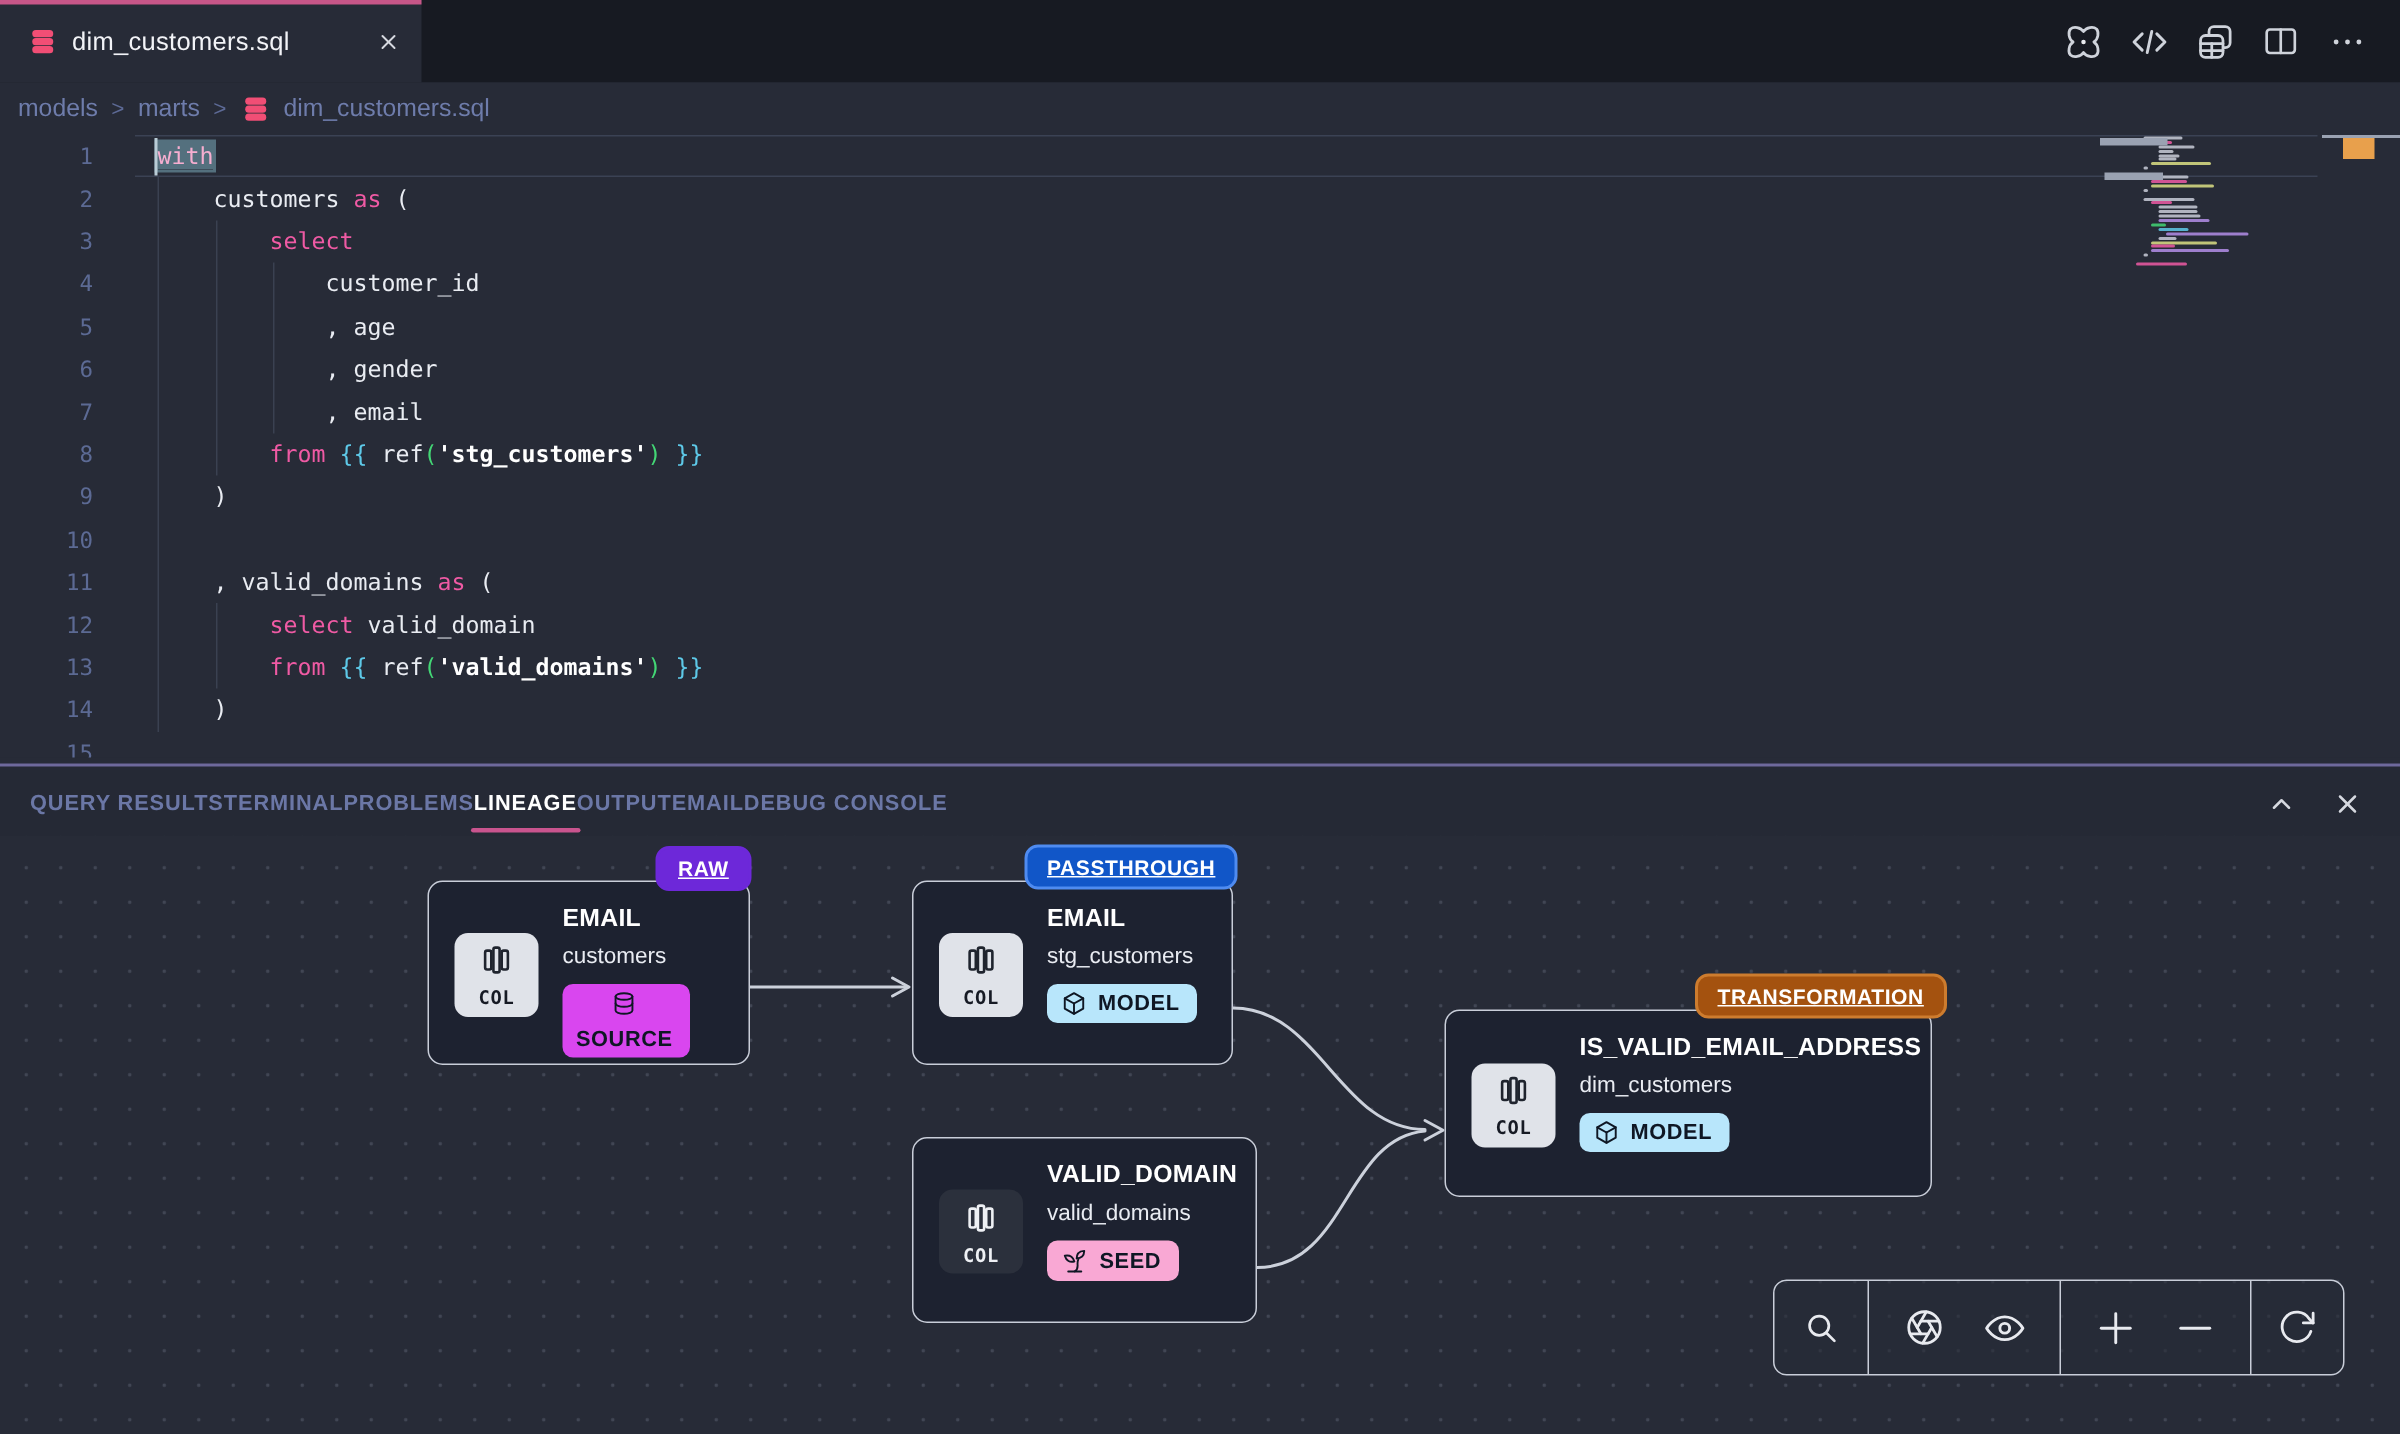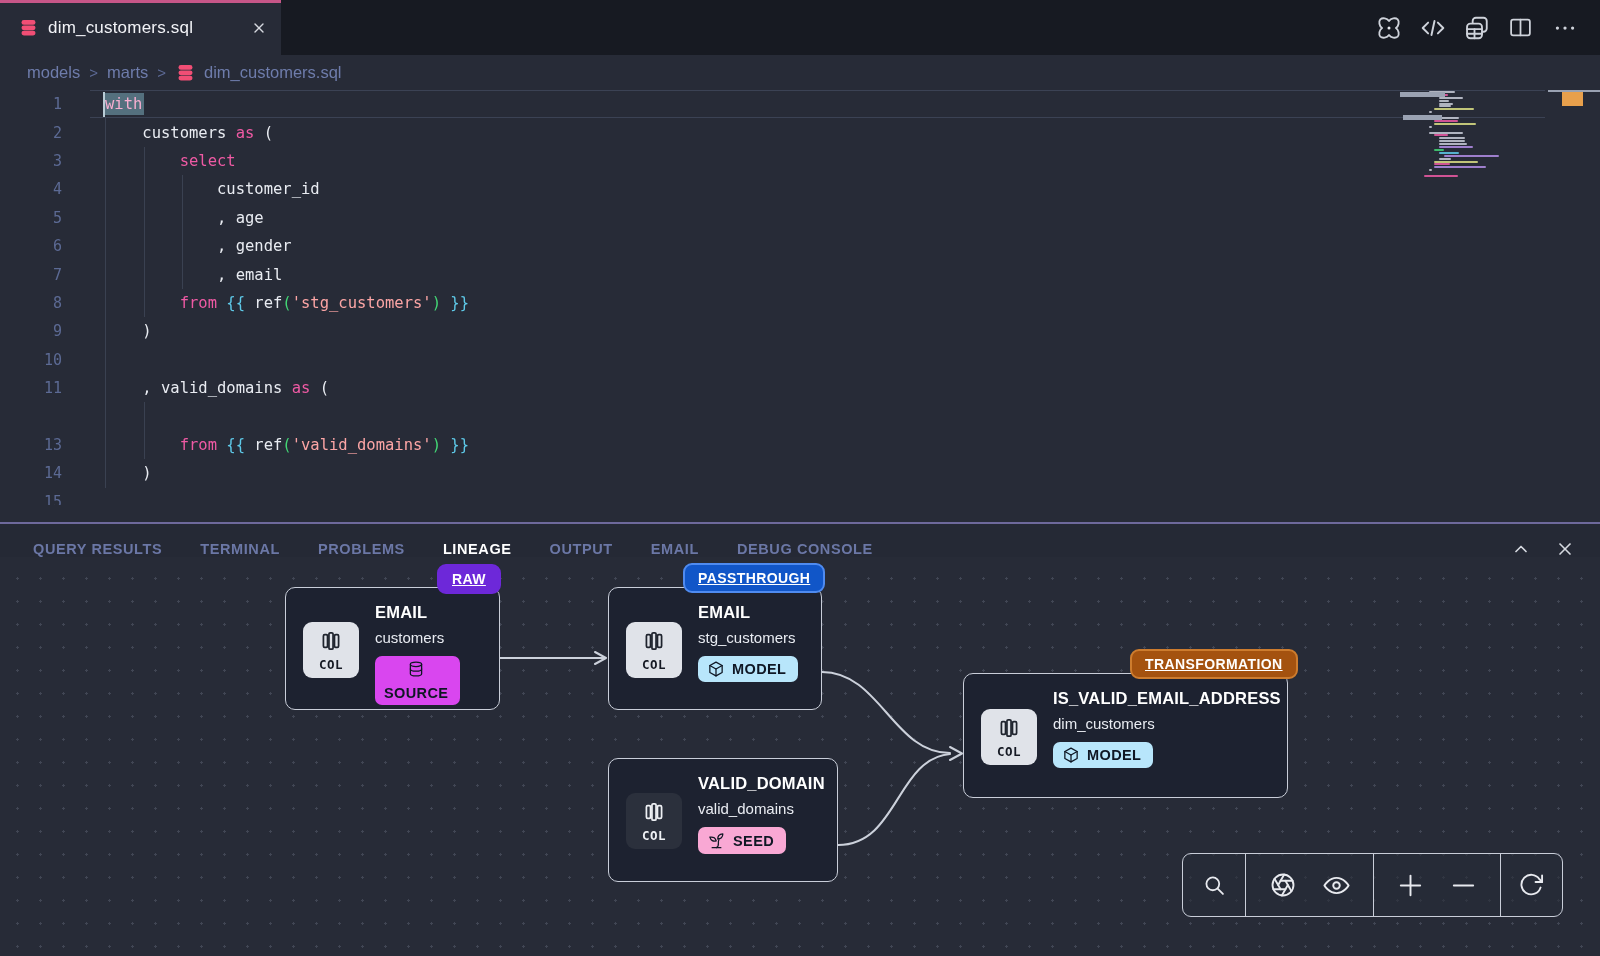--- a/index.html
+++ b/index.html
@@ -12,49 +12,49 @@
   .tab-active { position:absolute; left:0; top:0; width:281px; height:55px; background:#272b37;
                 display:flex; align-items:center; padding:0 14px 0 18px; gap:10px; }
   .tab-accent { position:absolute; left:0; top:0; width:281px; height:3px; background:#c75688; }
   .tab-title { color:#f2f3f7; font-size:17px; letter-spacing:.2px; white-space:nowrap; }
   .tab-close { margin-left:auto; display:flex; align-items:center; }
   .tabbar-actions { position:absolute; right:22px; top:0; height:55px; display:flex; align-items:center; gap:17px; }
   .tb-icon { width:27px; height:27px; display:flex; align-items:center; justify-content:center; cursor:pointer; }
 
   
   .breadcrumb { position:absolute; left:0; top:55px; width:1600px; height:35px; background:#272b37;
-                display:flex; align-items:center; padding-left:27px; gap:9px;
+                display:flex; align-items:center; padding-left:12px; gap:9px;
                 color:#6e7cab; font-size:16.5px; }
   .crumb { white-space:nowrap; }
   .crumb-sep { color:#5d6a96; font-size:15px; }
   .crumb-icon { display:flex; align-items:center; margin-right:-1px; }
 
   
   .editor { position:absolute; left:0; top:90px; width:1600px; height:415px; background:#272b37; overflow:hidden; }
   .code-line { position:absolute; left:0; height:28.4px; width:1600px; display:flex; align-items:center; }
   .gutter-num { position:absolute; left:0; width:62px; text-align:right;
                 font-family:"DejaVu Sans Mono", monospace; font-size:15px; color:#5c6a94; }
   .code-text { position:absolute; left:105px; font-family:"DejaVu Sans Mono", monospace;
                font-size:15.5px; white-space:pre; }
   .tk-kw { color:#ef5aa4; } .tk-plain { color:#e9ecf2; } .tk-brace { color:#5ec9e8; }
-  .tk-paren { color:#43d675; } .tk-str { color:#fca5a5; }
+  .tk-paren { color:#43d675; } .tk-str { color:#ffffff;font-weight:bold; }
   .tk-sel { background:#54707e; color:#f6aed0; box-shadow:0 0 0 2px #54707e; }
   .cursor-bar { position:absolute; left:103px; top:1.5px; width:2px; height:25px; background:#b9ccd6; }
   .indent-guide { position:absolute; width:1px; background:#3a4151; }
   .cur-line-border { position:absolute; left:90px; width:1455px; height:1px; background:#3b4254; }
 
   
   .minimap { position:absolute; }
   .mm-bar { position:absolute; height:2px; border-radius:1px; }
   .mm-deco { position:absolute; background:#9aa2b2; }
   .scroll-marker { position:absolute; background:#e8a04c; }
 
   
-  .panel-header { position:absolute; left:0; top:522px; width:1600px; height:52px; background:#252935;
-                  border-top:2px solid #6e699c; display:flex; align-items:center; padding-left:33px; gap:38px; }
+  .panel-header { position:absolute; left:0; top:509px; width:1600px; height:52px; background:#252935;
+                  border-top:2px solid #6e699c; display:flex; align-items:center; padding-left:20px; }
   .panel-tab { position:relative; color:#6b77a6; font-size:14.5px; font-weight:700; letter-spacing:.6px;
                cursor:pointer; white-space:nowrap; }
   .panel-tab.active { color:#ffffff; }
   .panel-tab.active::after { content:''; position:absolute; left:-2px; right:-2px; bottom:-11px;
                              height:3px; background:#c9548e; border-radius:2px; }
   .panel-actions { margin-left:auto; display:flex; align-items:center; gap:22px; padding-right:24px; }
   .ph-icon { width:22px; height:22px; display:flex; align-items:center; justify-content:center; cursor:pointer; }
 
   
   .canvas { position:absolute; left:0; top:557px; width:1600px; height:399px; background:#272b37;
@@ -209,20 +209,24 @@
         <span class="gutter-num">9</span>
         <span class="code-text"><span class="tk-plain">    )</span></span>
       </div>
       <div class="code-line" style="top: 255.6px;">
         <span class="gutter-num">10</span>
         <span class="code-text"></span>
       </div>
       <div class="code-line" style="top: 284px; padding-left: 10px;">
         <span class="gutter-num">11</span>
         <span class="code-text"><span class="tk-plain">    , valid_domains </span><span class="tk-kw">as</span><span class="tk-plain"> (</span></span>
+      </div>
+      <div class="code-line" style="top: 312.4px;">
+        <span class="gutter-num">12</span>
+        <span class="code-text"><span class="tk-plain">        </span><span class="tk-kw">select</span><span class="tk-plain"> valid_domain</span></span>
       </div>
       <div class="code-line" style="top: 340.8px;">
         <span class="gutter-num">13</span>
         <span class="code-text"><span class="tk-plain">        </span><span class="tk-kw">from</span><span class="tk-plain"> </span><span class="tk-brace">{{</span><span class="tk-plain"> ref</span><span class="tk-paren">(</span><span class="tk-str">'valid_domains'</span><span class="tk-paren">)</span><span class="tk-plain"> </span><span class="tk-brace">}}</span></span>
       </div>
       <div class="code-line" style="top: 369.2px; text-decoration: underline;">
         <span class="gutter-num">14</span>
         <span class="code-text"><span class="tk-plain">    )</span></span>
       </div>
       <div class="code-line" style="top: 397.6px;">

